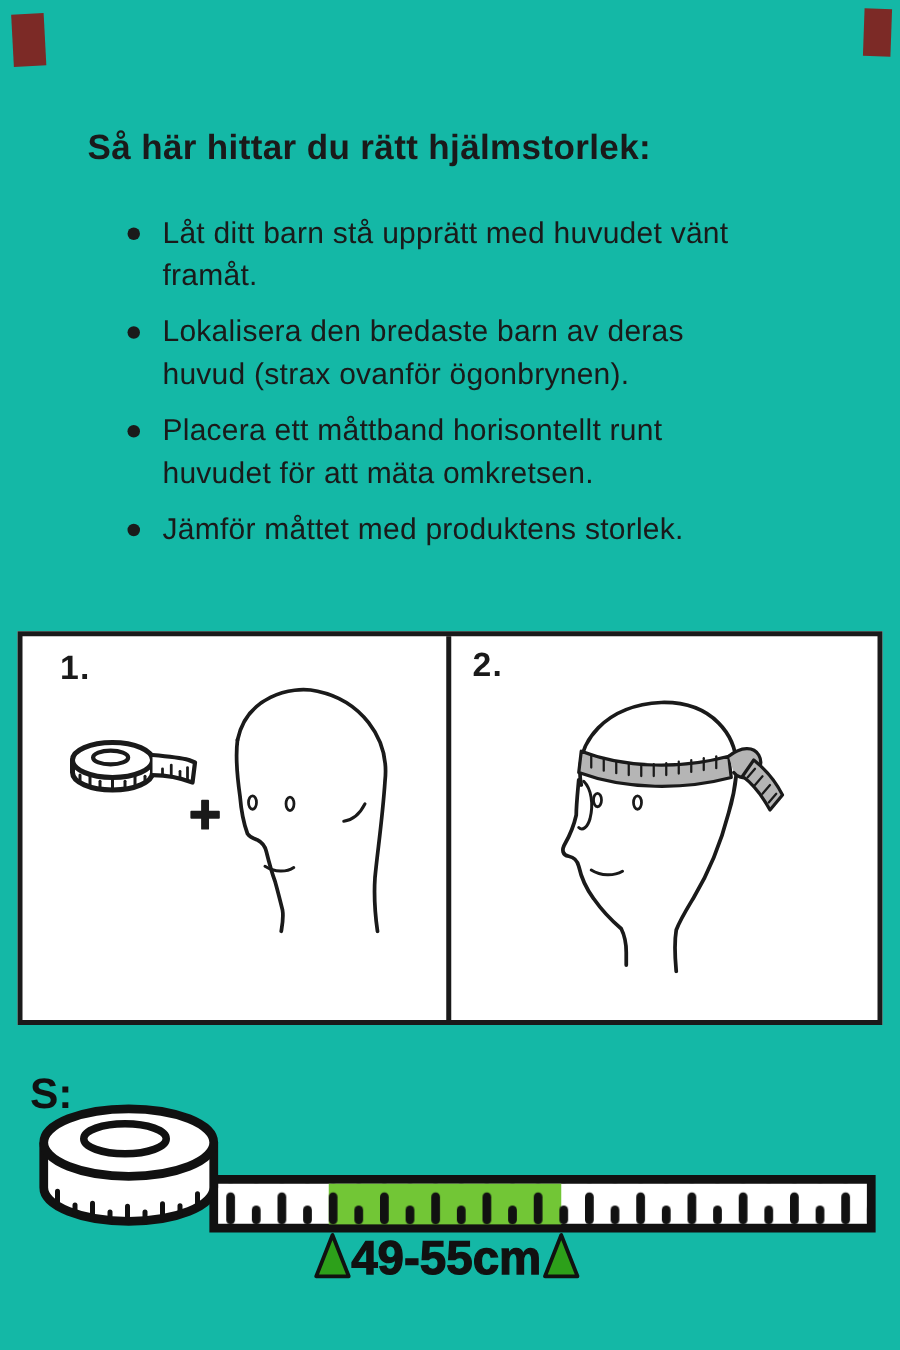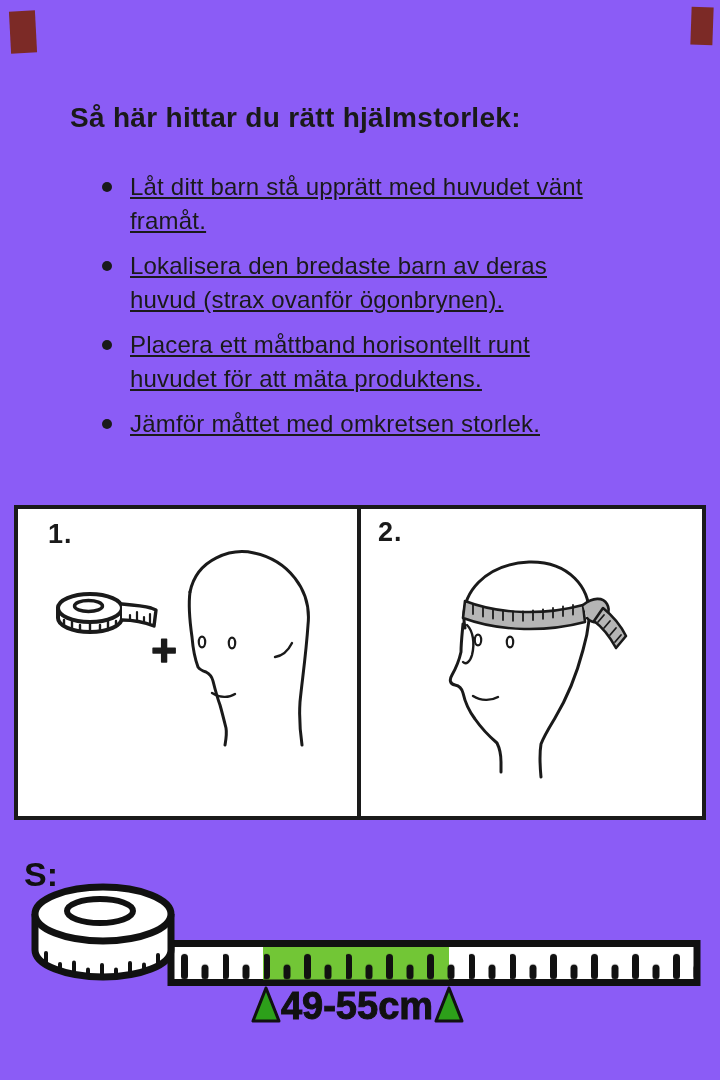--- a/index.html
+++ b/index.html
@@ -1,34 +1,34 @@
 <!DOCTYPE html>
 <html><head>
 <meta charset="utf-8">
 <style>
   html,body{margin:0;padding:0;background:#ffffff;}
   .screen{
-    position:relative;width:720px;height:1080px;background:#8b5cf6;
+    position:relative;width:720px;height:1080px;background:#14b8a6;
     font-family:"Liberation Sans",sans-serif;color:#1a1a1a;overflow:hidden;
   }
   .corner{position:absolute;}
   .corner.left{left:7px;top:8px;}
   .corner.right{left:687px;top:5px;}
 
   .heading{
     position:absolute;left:70px;top:102px;width:600px;
     font-size:28px;font-weight:bold;letter-spacing:.3px;
   }
   ul.bullets{
     position:absolute;left:96px;top:170px;width:520px;
     margin:0;padding:0;list-style:none;
   }
   ul.bullets li{
     position:relative;padding-left:34px;margin-bottom:11px;
-    font-size:24px;line-height:34px;letter-spacing:.2px;text-decoration:underline;
+    font-size:24px;line-height:34px;letter-spacing:.2px;
   }
   ul.bullets li::before{
     content:"";position:absolute;left:6px;top:12px;
     width:10px;height:10px;border-radius:50%;background:#1a1a1a;
   }
 
   .panels{
     position:absolute;left:14px;top:505px;width:692px;height:315px;
     border:4px solid #1a1a1a;box-sizing:border-box;background:#fff;
   }
@@ -51,22 +51,22 @@
   </svg>
   <svg class="corner right" width="32" height="46">
     <rect x="4" y="2" width="22" height="38" transform="rotate(2 15 21)" fill="#7c2a26"></rect>
   </svg>
 
   <div class="heading">Så här hittar du rätt hjälmstorlek:</div>
 
   <ul class="bullets">
     <li>Låt ditt barn stå upprätt med huvudet vänt framåt.</li>
     <li>Lokalisera den bredaste barn av deras huvud (strax ovanför ögonbrynen).</li>
-    <li>Placera ett måttband horisontellt runt huvudet för att mäta produktens.</li>
-    <li>Jämför måttet med omkretsen storlek.</li>
+    <li>Placera ett måttband horisontellt runt huvudet för att mäta omkretsen.</li>
+    <li>Jämför måttet med produktens storlek.</li>
   </ul>
 
   <div class="panels">
     <div class="panel-divider"></div>
     <div class="step-label one">1.</div>
     <div class="step-label two">2.</div>
 
     <svg class="panel-svg p1" width="339" height="307" viewBox="0 0 339 307">
       <g stroke="#1a1a1a" fill="none" stroke-linecap="round" stroke-linejoin="round">
 

